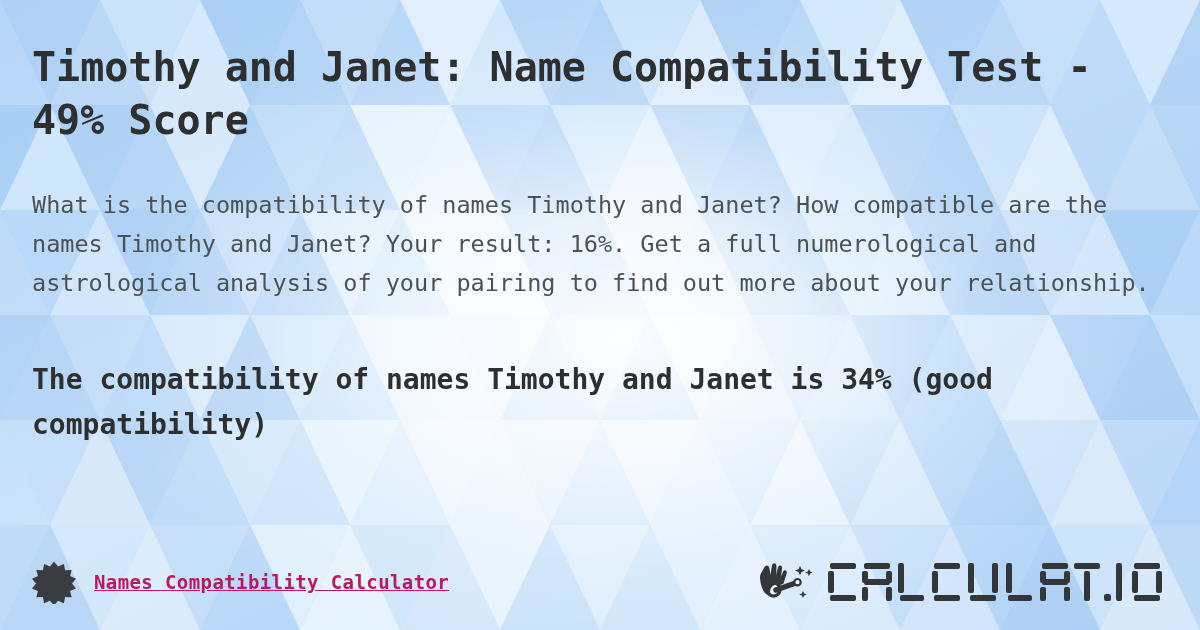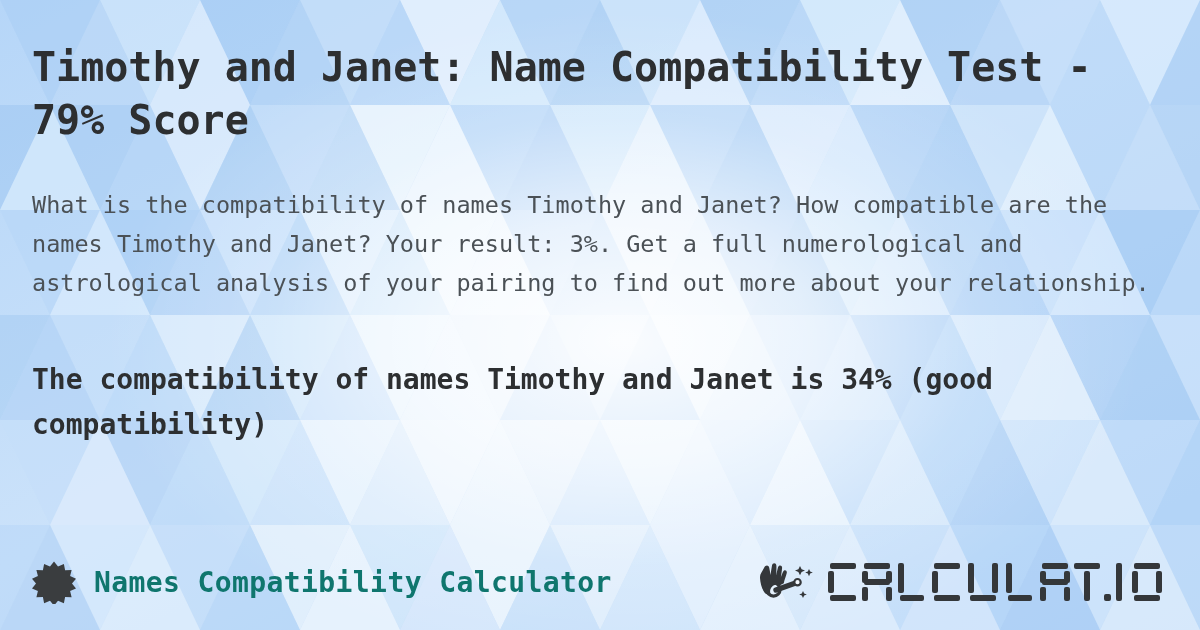--- a/index.html
+++ b/index.html
@@ -85,26 +85,27 @@
     justify-content:space-between;
   }
 
   #brand {
     display:flex;
     align-items:center;
     gap:18px;
   }
   #brand-seal { flex:0 0 auto; display:block; }
   #brand-name {
-    font-size:28px;
+    font-size:19px;
     font-weight:700;
     letter-spacing:0.4px;
-    color:#0f766e;
+    color:#be185d;
     font-family:"DejaVu Sans Mono", monospace;
     white-space:nowrap;
+    text-decoration:underline;
   }
 
   #site-logo {
     display:flex;
     align-items:center;
     gap:6px;
   }
   #wand-icon { display:block; flex:0 0 auto; }
   #logo-wordmark { display:block; flex:0 0 auto; }
 </style>
@@ -276,23 +277,23 @@
       <polygon points="1000,630 1100,630 1050,525" fill="#a9cdf4" opacity=".45"></polygon>
       <polygon points="1150,525 1200,525 1200,630" fill="#c4def9" opacity=".55"></polygon>
       <polygon points="1100,630 1200,630 1150,525" fill="#eff7fe" opacity=".6"></polygon>
     </g>
   </svg>
 
   <div id="bg-glow"></div>
 
   <div id="content">
 
-    <h1 id="page-title">Timothy and Janet: Name Compatibility Test - 79% Score</h1>
-
-    <p id="description">What is the compatibility of names Timothy and Janet? How compatible are the names Timothy and Janet? Your result: 3%. Get a full numerological and astrological analysis of your pairing to find out more about your relationship.</p>
+    <h1 id="page-title">Timothy and Janet: Name Compatibility Test - 49% Score</h1>
+
+    <p id="description">What is the compatibility of names Timothy and Janet? How compatible are the names Timothy and Janet? Your result: 16%. Get a full numerological and astrological analysis of your pairing to find out more about your relationship.</p>
 
     <p id="result-statement">The compatibility of names Timothy and Janet is 34% (good compatibility)</p>
 
   </div>
 
   <div id="footer">
 
     <div id="brand">
       <svg id="brand-seal" width="44" height="44" viewBox="0 0 44 44" aria-hidden="true">
         <polygon fill="#3a3d3f" points="

